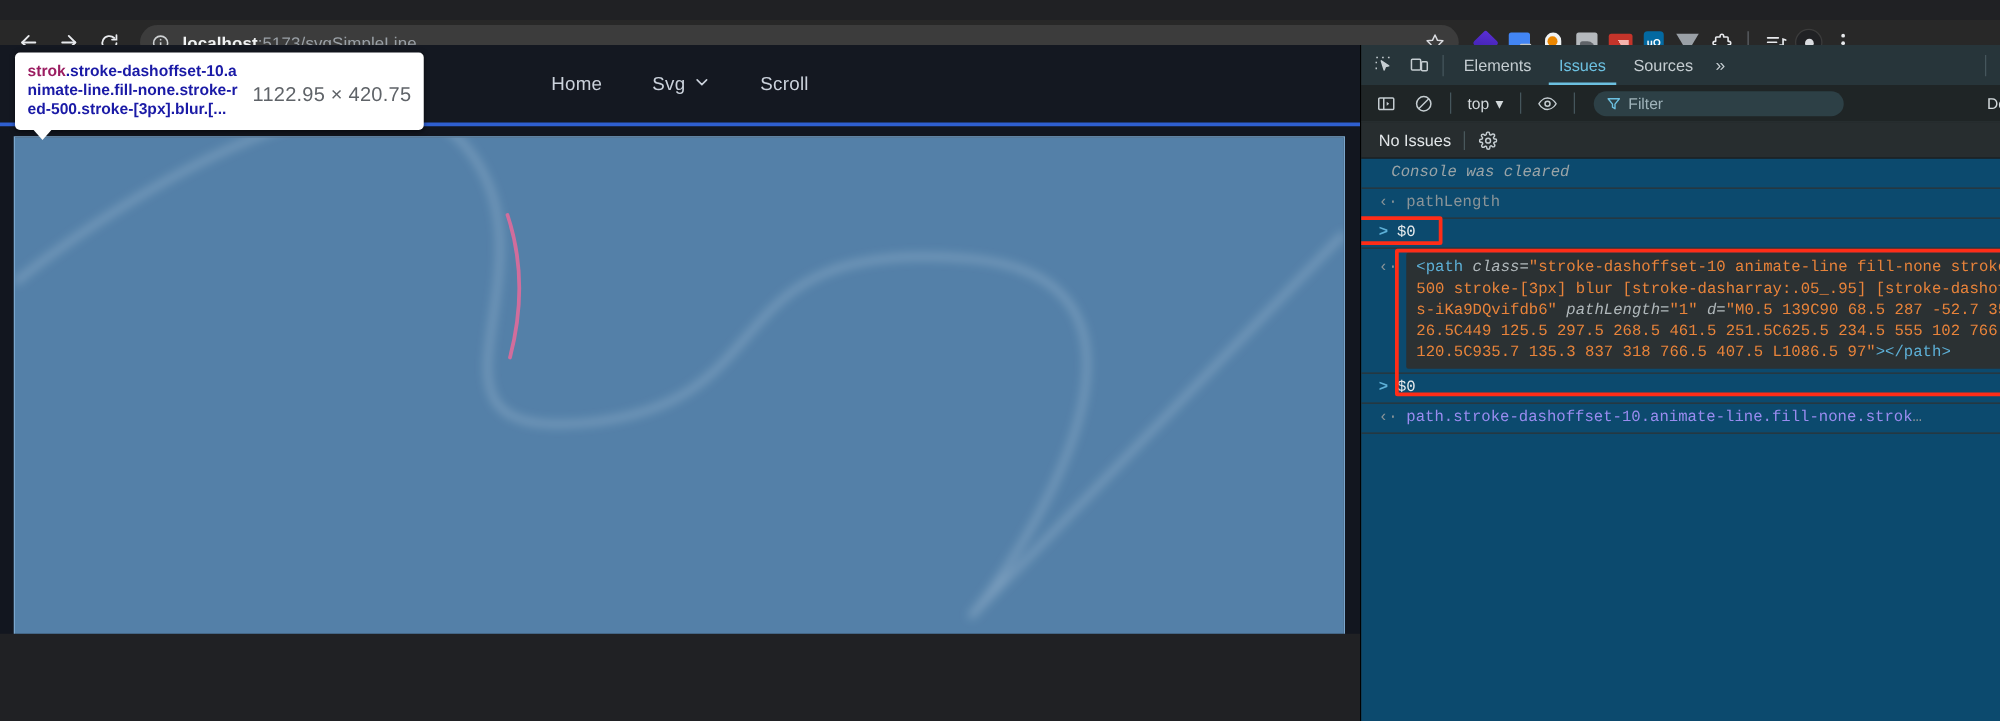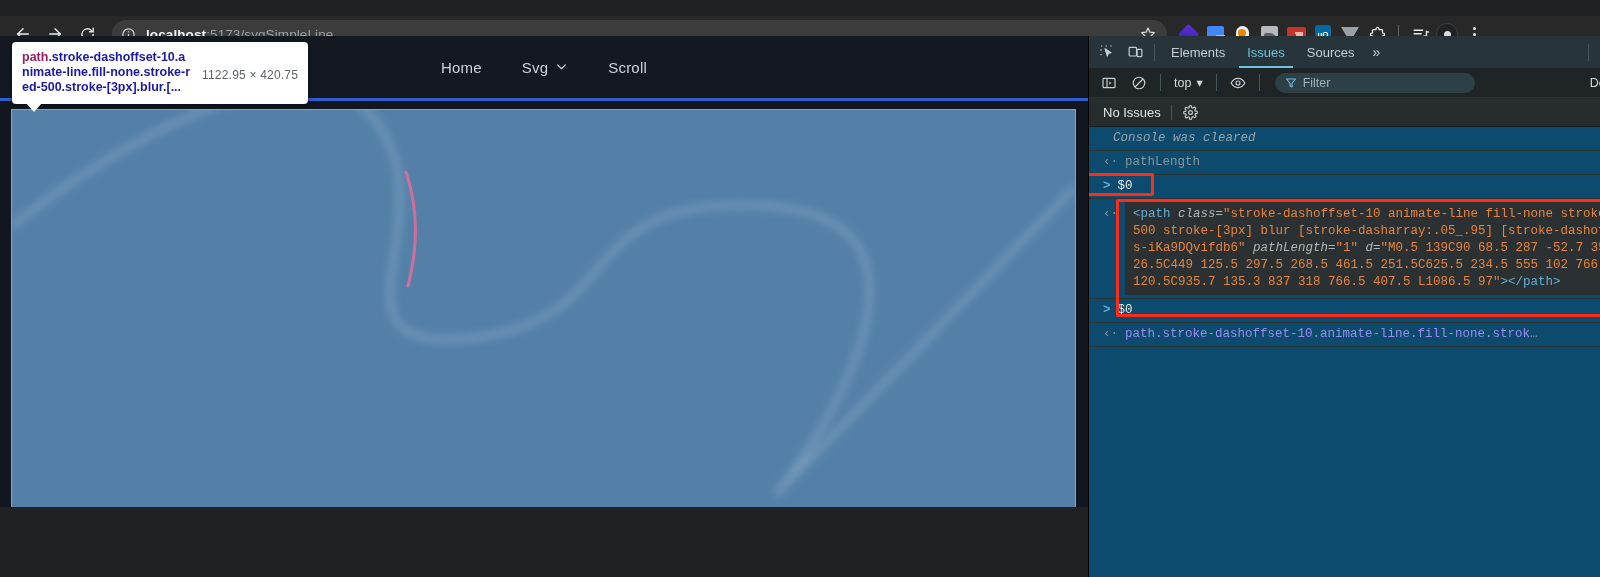--- a/index.html
+++ b/index.html
@@ -107,21 +107,21 @@
     display: flex; align-items: flex-start; gap: 10px;
     box-shadow: 0 1px 4px rgba(0,0,0,.5);
     z-index: 30;
   }
   .tt-sel {
     font-family: "Liberation Sans", sans-serif;
     font-size: 12.5px; font-weight: bold; line-height: 15px;
     color: #1a1aa6; width: 170px; word-break: break-all;
   }
   .tt-sel .tag { color: #9b1d61; }
-  .tt-dim { font-size: 12px; color: #5f6368; white-space: nowrap; padding-top: 18px; letter-spacing:.2px;}
+  .tt-dim { font-size: 16px; color: #5f6368; white-space: nowrap; padding-top: 18px; letter-spacing:.2px;}
   .tt-arrow {
     position: absolute; left: 14px; bottom: -8px;
     width: 0; height: 0;
     border-left: 8px solid transparent; border-right: 8px solid transparent;
     border-top: 9px solid #ffffff;
   }
 
   
   .devtools {
     position: absolute; left: 1088px; top: 36px; width: 598px; height: 541px;
@@ -319,21 +319,21 @@
       </defs>
       <path d="M0 116 C88 45 285 -76 357 3 C447 102 295 245 459 228 C623 211 553 79 764 97 C933 112 835 295 764 384 L1063 77" fill="none" stroke="#cfe0ee" stroke-opacity="0.30" stroke-width="5" filter="url(#soft)"></path>
       <path d="M394 62 C404 92 408 130 396 176" fill="none" stroke="#e86a9a" stroke-opacity="0.85" stroke-width="3" stroke-linecap="round"></path>
     </svg>
   </div>
 
   <div class="bottom-rule"></div>
 </div>
 
 <div class="tooltip">
-  <div class="tt-sel"><span class="tag">path</span><span>.stroke-dashoffset-10.animate-line.fill-none.stroke-red-500.stroke-[3px].blur.[...</span></div>
+  <div class="tt-sel"><span class="tag">strok</span><span>.stroke-dashoffset-10.animate-line.fill-none.stroke-red-500.stroke-[3px].blur.[...</span></div>
   <div class="tt-dim">1122.95 × 420.75</div>
   <span class="tt-arrow"></span>
 </div>
 
 <div class="devtools">
 
   <div class="dt-tabbar">
     <span class="dt-icobtn">
       <svg width="16" height="16" viewBox="0 0 24 24" fill="none" stroke="currentColor" stroke-width="1.7">
             <path d="M3 3h4M10 3h4M17 3h4M3 10v-4M3 17v-4" stroke-dasharray="2 2"></path>

